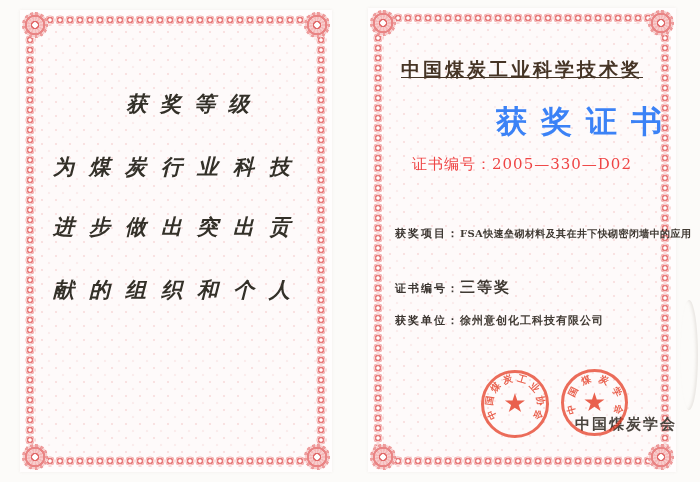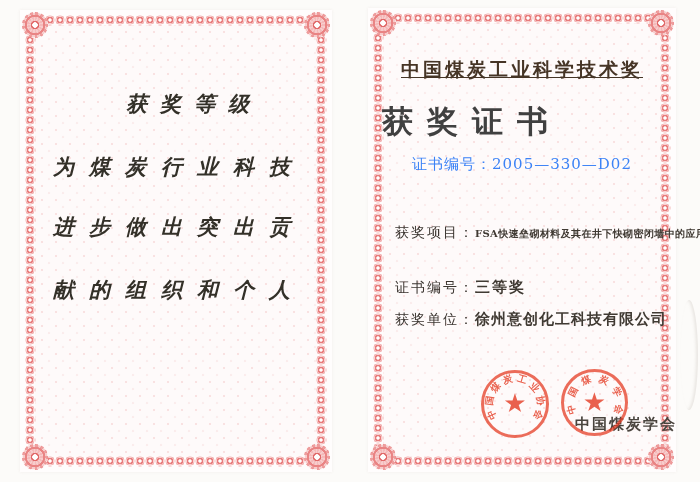--- a/index.html
+++ b/index.html
@@ -78,48 +78,48 @@
     position:absolute; top:49px; left:0; width:100%;
     text-align:center;
     font-family:"DejaVu Serif", serif;
     font-size:19px; font-weight:bold;
     letter-spacing:3px;
     color:#463526;
     text-decoration:underline;
   }
   .rp-title {
     position:absolute; top:93px; left:0; width:100%;
-    text-align:left;
+    text-align:right;
     font-family:"DejaVu Serif", serif;
     font-size:31px; font-weight:bold;
     letter-spacing:14px; text-indent:14px;
-    color:#404040;
+    color:#3b82f6;
   }
   .rp-certno {
     position:absolute; top:147px; left:0; width:100%;
     text-align:center;
     font-family:"DejaVu Serif", serif;
     font-size:15px;
-    color:#3b82f6;
+    color:#ef4444;
     letter-spacing:1px;
   }
   .field-row {
     position:absolute; left:27px; width:260px;
     font-family:"DejaVu Serif", serif;
     color:#3b3530;
     white-space:nowrap;
   }
-  .field-row .f-label { font-size:14px; font-weight:normal; letter-spacing:2px; }
+  .field-row .f-label { font-size:11px; font-weight:bold; letter-spacing:2px; }
   .field-row .f-value { font-weight:bold; color:#403a33; }
   .field-row.r1 { top:214px; }
   .field-row.r1 .f-value { font-size:10px; letter-spacing:0.4px; }
   .field-row.r2 { top:269px; }
   .field-row.r2 .f-value { font-size:15px; letter-spacing:2px;text-align:right; }
   .field-row.r3 { top:301px; }
-  .field-row.r3 .f-value { font-size:15px; letter-spacing:1px; }
+  .field-row.r3 .f-value { font-size:11px; letter-spacing:1px; }
 
   .issuer-line1 {
     position:absolute; top:383px; left:100px;
     font-family:"DejaVu Serif", serif;
     font-size:15px; font-weight:bold;
     letter-spacing:2px; color:#4a443e;
     white-space:nowrap; z-index:2;
   }
   .issuer-line2 {
     position:absolute; top:407px; left:172px;

